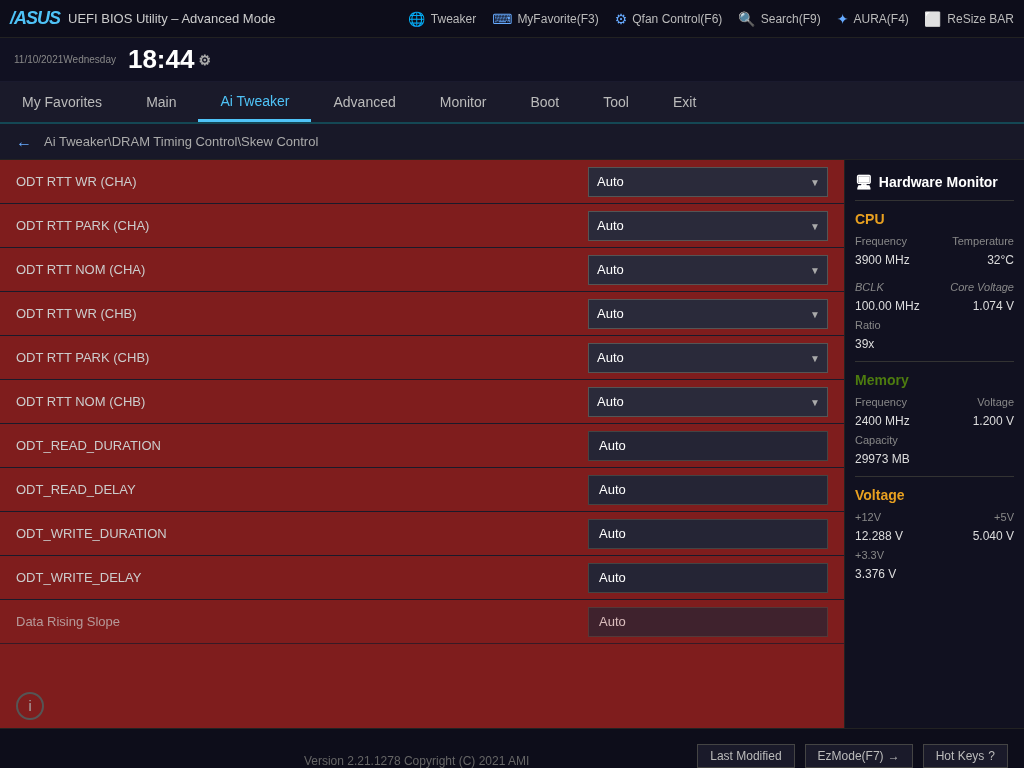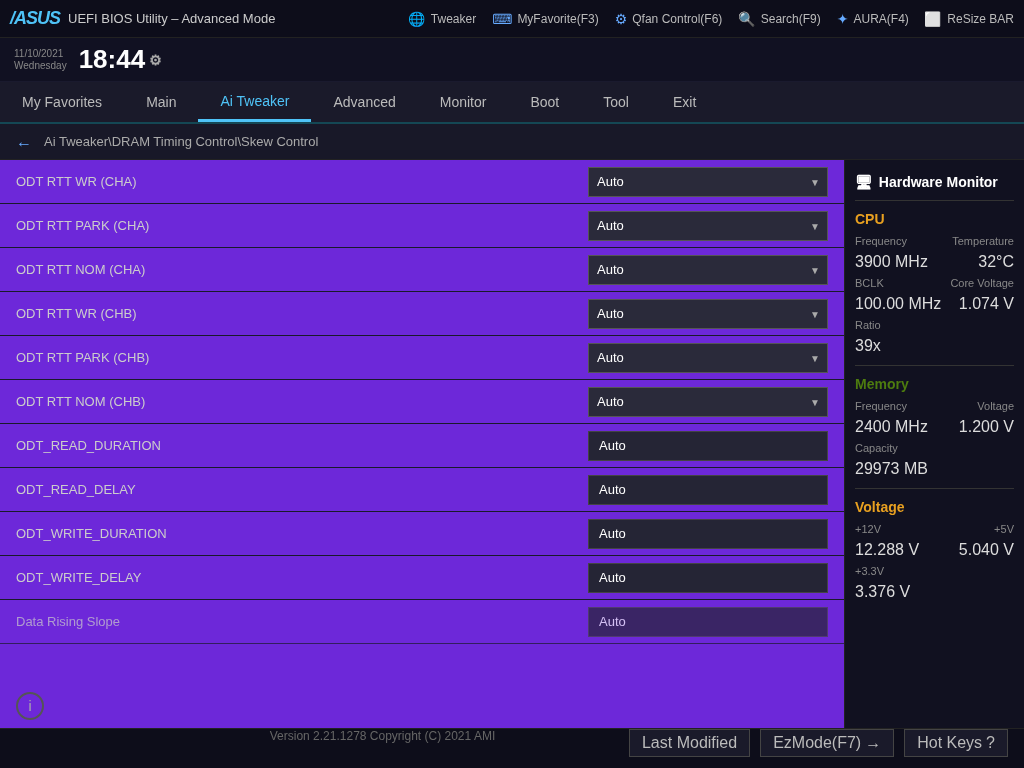--- a/index.html
+++ b/index.html
@@ -71,21 +71,21 @@
       align-items: center;
       padding: 0 14px;
       gap: 12px;
       border-bottom: 1px solid #1a1a2e;
       position: relative;
       z-index: 10;
     }
 
     .datetime {
       display: flex;
-      flex-direction: column;
+      flex-direction: row;
       font-size: 10px;
       color: #888;
       line-height: 1.2;
     }
 
     .clock {
       font-size: 26px;
       font-weight: bold;
       color: #fff;
       display: flex;
@@ -162,21 +162,21 @@
     .main-content {
       display: flex;
       height: calc(768px - 38px - 44px - 42px - 36px - 40px);
       position: relative;
       z-index: 5;
     }
 
     
     .settings-panel {
       flex: 1;
-      background: #6d28d9;
+      background: #7f1d1d;
       overflow-y: auto;
       padding: 0;
     }
 
     .setting-row {
       display: flex;
       align-items: center;
       padding: 0 16px;
       height: 44px;
       border-bottom: 1px solid #1a1a2a;
@@ -269,37 +269,37 @@
       justify-content: space-between;
       margin-bottom: 6px;
     }
 
     .hw-label {
       font-size: 11px;
       color: #888;
     }
 
     .hw-value {
-      font-size: 16px;
+      font-size: 12px;
       color: #ddd;
       text-align: right;
     }
 
     .hw-divider {
       border: none;
       border-top: 1px solid #333;
       margin: 10px 0;
     }
 
     
     .footer {
       background: #0d0d1a;
       height: 40px;
       display: flex;
-      align-items: flex-start;
+      align-items: flex-end;
       justify-content: space-between;
       padding: 0 16px;
       border-top: 1px solid #222;
       position: relative;
       z-index: 10;
     }
 
     .footer-copyright {
       font-size: 12px;
       color: #666;
@@ -310,21 +310,21 @@
     .footer-buttons {
       display: flex;
       gap: 10px;
     }
 
     .footer-btn {
       background: #1a1a2a;
       border: 1px solid #444;
       color: #bbb;
       padding: 4px 12px;
-      font-size: 16px;
+      font-size: 12px;
       cursor: pointer;
       display: flex;
       align-items: center;
       gap: 4px;
     }
 
     .info-btn {
       position: absolute;
       bottom: 48px;
       left: 16px;
@@ -528,21 +528,21 @@
 
       <div class="hw-row">
         <span class="hw-label">Frequency</span>
         <span class="hw-label">Temperature</span>
       </div>
       <div class="hw-row">
         <span class="hw-value">3900 MHz</span>
         <span class="hw-value">32°C</span>
       </div>
 
-      <div class="hw-row" style="margin-top:6px;">
+      <div class="hw-row" style="margin-top:14px;font-style:italic;">
         <span class="hw-label">BCLK</span>
         <span class="hw-label">Core Voltage</span>
       </div>
       <div class="hw-row">
         <span class="hw-value">100.00 MHz</span>
         <span class="hw-value">1.074 V</span>
       </div>
 
       <div class="hw-row" style="margin-top:6px;">
         <span class="hw-label">Ratio</span>

